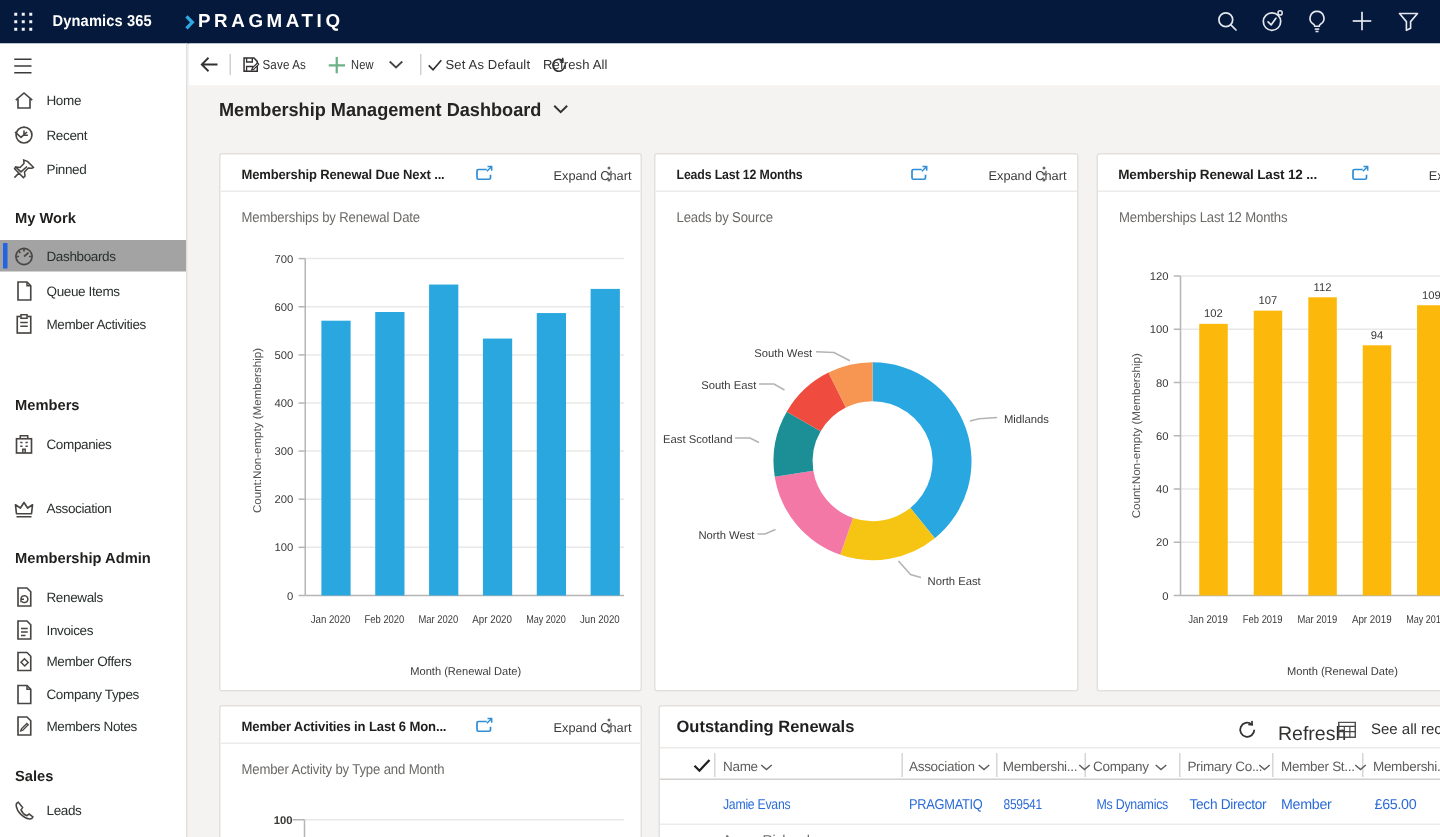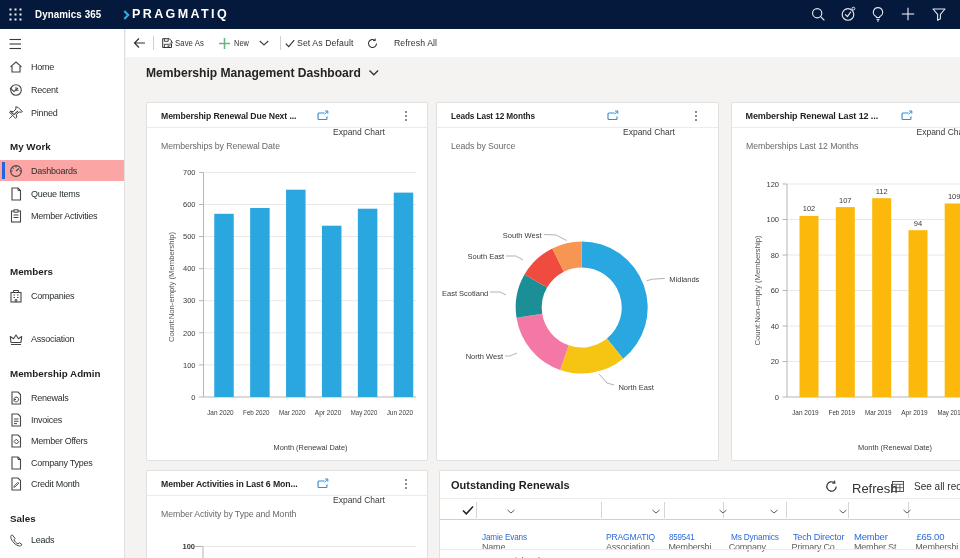--- a/index.html
+++ b/index.html
@@ -8,37 +8,37 @@
 .abs { position:absolute; }
 #topnav { position:absolute; left:0; top:0; width:960px; height:29px; background:#04193B; }
 #topnav .d365 { position:absolute; left:35px; top:0; line-height:29px; color:#fff; font-size:10.5px; font-weight:bold; letter-spacing:0.1px; }
 #topnav .logo { position:absolute; left:132px; top:0; line-height:29px; color:#fff; font-size:12.5px; font-weight:bold; letter-spacing:2.4px; }
 #sidebar { position:absolute; left:0; top:29px; width:125px; height:529px; background:#fff; border-right:1px solid #e1dfdd; }
 .nav-item { position:absolute; left:0; width:124px; height:21px; }
 .nav-item .lbl { position:absolute; left:31px; top:50%; transform:translateY(-50%); font-size:9px; letter-spacing:-0.25px; color:#29302e; white-space:nowrap; }
 .nav-item svg { position:absolute; left:9px; top:50%; transform:translateY(-50%); }
 .nav-item .chv { position:absolute; right:7px; top:50%; transform:translateY(-50%); }
 .nav-head { position:absolute; left:10px; font-size:9.8px; font-weight:bold; color:#201f1e; white-space:nowrap; transform:translateY(-50%); }
-.sel { background:#fca5a5; }
+.sel { background:#a3a3a3; }
 .sel:before { content:""; position:absolute; left:2px; top:2px; bottom:2px; width:3px; background:#2265E0; }
 #cmdbar { position:absolute; left:126px; top:29px; width:834px; height:28px; background:#fff; }
 #cmdbar .txt { position:absolute; top:0; line-height:28px; font-size:8.7px; letter-spacing:0.1px; color:#323130; white-space:nowrap; }
 .vdiv { position:absolute; top:7px; height:14px; width:1px; background:#d2d0ce; }
 #content { position:absolute; left:126px; top:57px; width:834px; height:501px; background:#f4f3f2; overflow:hidden; }
 #pagetitle { position:absolute; left:20px; top:9px; font-size:12.5px; font-weight:bold; color:#252423; transform:scaleX(0.967); transform-origin:0 50%; }
 .card { position:absolute; background:#fff; border:1px solid #e3e1df; border-radius:2px; }
 .card .hd { position:absolute; left:0; top:0; right:0; height:25px; border-bottom:1px solid #edebe9; }
 .card .hd .t { position:absolute; left:14px; top:13px; transform:translateY(-50%); font-size:9px; font-weight:bold; color:#201f1e; white-space:nowrap; letter-spacing:-0.1px; }
-.card .hd .exp { position:absolute; top:29px; transform:translateY(-50%); font-size:8.5px; color:#3b3a39; white-space:nowrap; }
+.card .hd .exp { position:absolute; top:14px; transform:translateY(-50%); font-size:8.5px; color:#3b3a39; white-space:nowrap;margin-left:36px; }
 .kebab { position:absolute; top:7px; width:3px; }
 .kebab i { display:block; width:2.1px; height:2.1px; border-radius:50%; background:#666; margin:0 0 1.9px 0; }
 .sub { position:absolute; left:14px; font-size:9.5px; color:#6b6966; white-space:nowrap; letter-spacing:-0.1px; transform:scaleX(0.92); transform-origin:0 50%; }
 svg text { font-family:"Liberation Sans",sans-serif; }
 .hsep { position:absolute; top:31px; height:16px; width:1px; background:#d8d6d4; }
-.chdr { position:absolute; top:34.5px; font-size:9px; letter-spacing:-0.2px; color:#605e5c; white-space:nowrap;margin-top:36px; }
+.chdr { position:absolute; top:34.5px; font-size:9px; letter-spacing:-0.2px; color:#605e5c; white-space:nowrap; }
 .hchv { position:absolute; top:38px; width:8px; height:6px; }
 .lnk { position:absolute; top:59.5px; font-size:9.5px; letter-spacing:-0.2px; color:#2B6BD9; white-space:nowrap; }
 </style>
 </head>
 <body>
 <div id="topnav">
   <svg class="abs" style="left:8px;top:7px" width="15" height="15" viewBox="0 0 15 15">
     <g fill="#f0f2f6">
         <rect x="1.5" y="1.5" width="2" height="2"></rect>
         <rect x="6.5" y="1.5" width="2" height="2"></rect>
@@ -176,21 +176,21 @@
         <path d="M3 1h6l2.5 2.5V13H3z" fill="none" stroke="#484644" stroke-width="1.1"></path>
         <path d="M9 1v2.5h2.5" fill="none" stroke="#484644" stroke-width="1"></path>
       </svg>
       <span class="lbl">Company Types</span>
     </div>
   <div class="nav-item" style="top:444.8px">
       <svg width="14" height="14" viewBox="0 0 14 14">
         <path d="M3 1h6l2.5 2.5V13H3z" fill="none" stroke="#484644" stroke-width="1.1"></path>
         <path d="M9.8 6.2l-3.6 3.6-1.4.5.5-1.4 3.6-3.6z" fill="none" stroke="#484644" stroke-width="0.9"></path>
       </svg>
-      <span class="lbl">Credit Month</span>
+      <span class="lbl">Members Notes</span>
     </div>
   <div class="nav-head" style="top:488.8px">Sales</div>
   <div class="nav-item" style="top:500.5px">
       <svg width="14" height="14" viewBox="0 0 14 14">
         <path d="M3.2 1.8c-1 .5-1.6 1.3-1.4 2.4.3 2 1.5 4.1 3.1 5.7 1.6 1.6 3.7 2.8 5.7 3.1 1.1.2 1.9-.4 2.4-1.4l-2.6-1.9-1.5 1.1c-1.5-.6-3.3-2.4-3.9-3.9l1.1-1.5z" fill="none" stroke="#484644" stroke-width="1"></path>
       </svg>
       <span class="lbl">Leads</span>
     </div>
 </div>
 <div id="cmdbar">
@@ -213,21 +213,21 @@
   </svg>
   <div class="vdiv" style="left:154px"></div>
   <svg class="abs" style="left:158.5px;top:10px" width="10" height="9" viewBox="0 0 10 9">
     <path d="M0.8 4.6 3.7 7.6 9.2 1.2" fill="none" stroke="#323130" stroke-width="1.1"></path>
   </svg>
   <div class="txt" style="left:171px">Set As Default</div>
   <svg class="abs" style="left:241px;top:9px" width="11" height="11" viewBox="0 0 11 11">
     <path d="M9.5 5.5a4 4 0 1 1-1.6-3.2" fill="none" stroke="#323130" stroke-width="1.05"></path>
     <path d="M8.1 0.5l.2 2.2-2.2-.2" fill="none" stroke="#323130" stroke-width="1"></path>
   </svg>
-  <div class="txt" style="left:268px">Refresh All</div>
+  <div class="txt" style="left:236px">Refresh All</div>
 </div>
 <div id="content">
   <div id="pagetitle">Membership Management Dashboard</div>
   <svg class="abs" style="left:242px;top:11px" width="12" height="10" viewBox="0 0 12 10">
     <path d="M1.5 2.5l4.3 4.3 4.3-4.3" fill="none" stroke="#323130" stroke-width="1.3"></path>
   </svg>
 
   <div class="card" id="card1" style="left:20px;top:45px;width:282px;height:359px">
     <div class="hd">
       <svg class="abs" style="left:170px;top:7px" width="12" height="11" viewBox="0 0 12 11">

